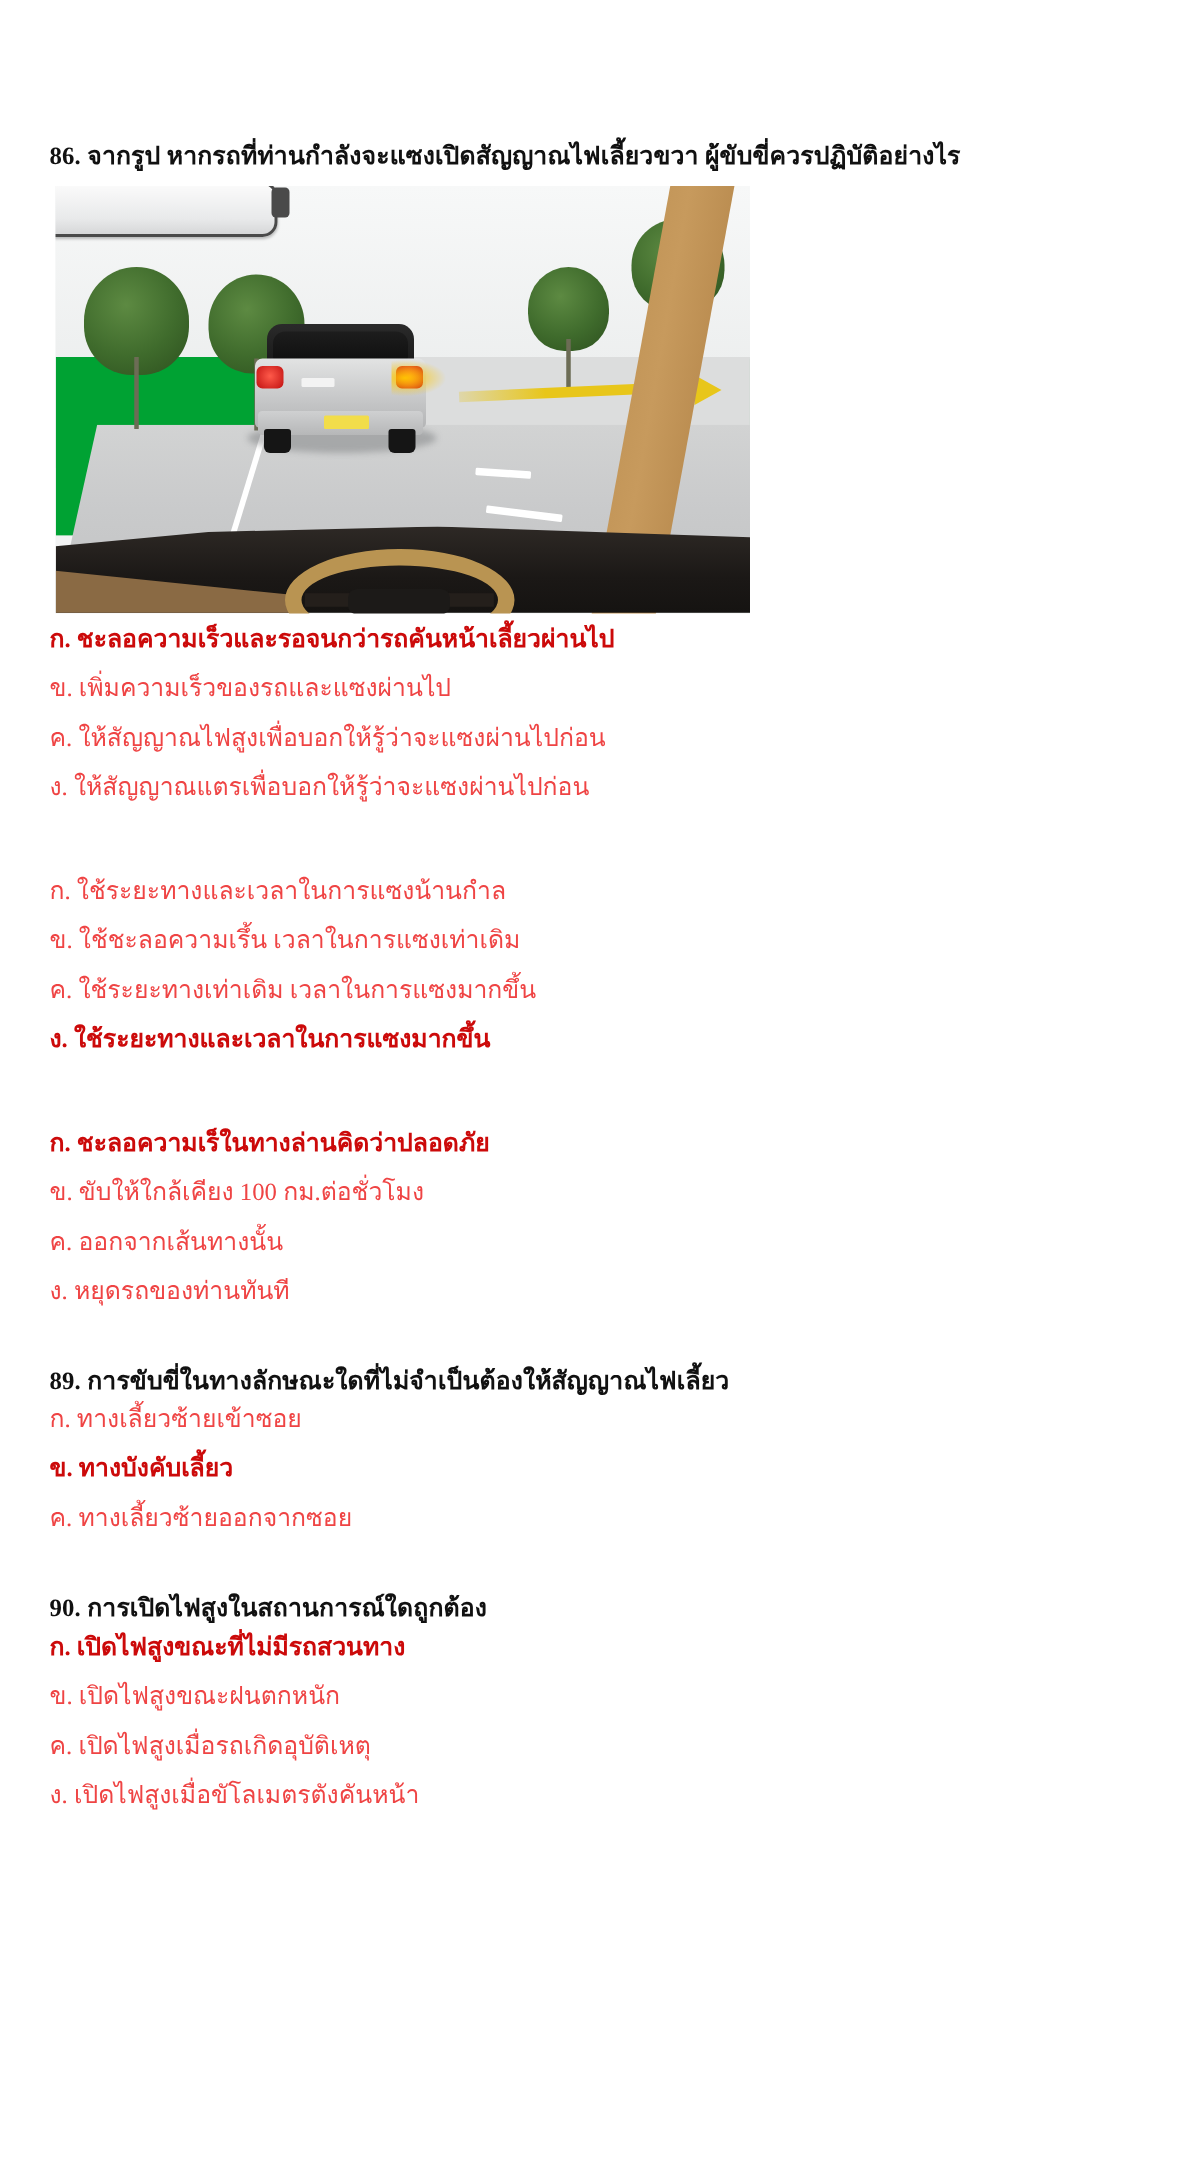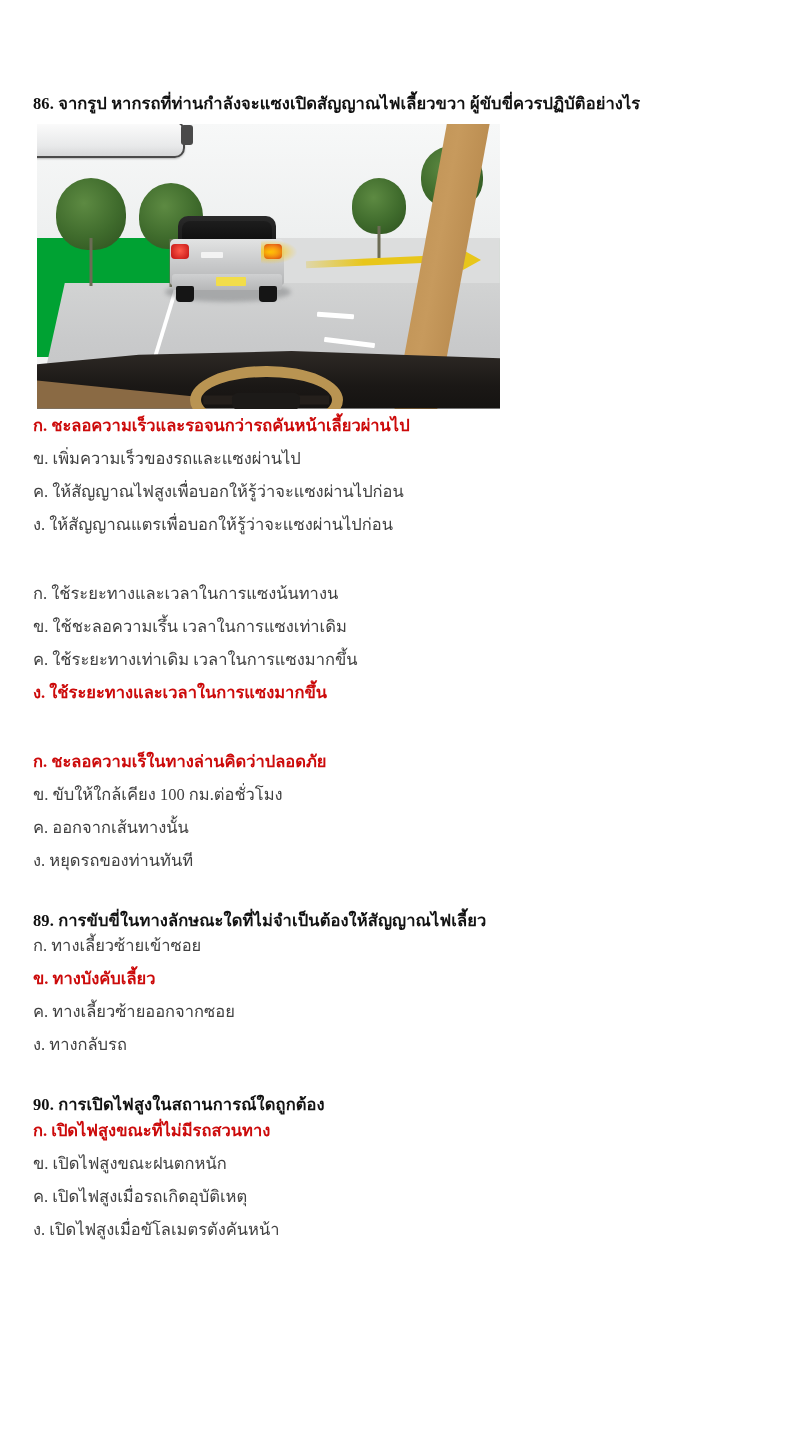--- a/index.html
+++ b/index.html
@@ -32,21 +32,21 @@
     color: #111111;
     letter-spacing: 0.1px;
     white-space: nowrap;
   }
 
   .choices { margin-top: 0; }
 
   .choice {
     font-size: 16.5px;
     line-height: 33px;
-    color: #404040;
+    color: #ef4444;
     white-space: nowrap;
   }
   .choice.correct {
     color: #cc0a0a;
     font-weight: bold;
   }
 
   
   .illustration-wrap {
     margin-top: 11px;
@@ -324,21 +324,21 @@
       <div class="choice">ข. เพิ่มความเร็วของรถและแซงผ่านไป</div>
       <div class="choice">ค. ให้สัญญาณไฟสูงเพื่อบอกให้รู้ว่าจะแซงผ่านไปก่อน</div>
       <div class="choice">ง. ให้สัญญาณแตรเพื่อบอกให้รู้ว่าจะแซงผ่านไปก่อน</div>
     </div>
   </div>
 
   <div class="gap-q"></div>
 
   <div class="question-block">
     <div class="choices">
-      <div class="choice">ก. ใช้ระยะทางและเวลาในการแซงน้นทางน</div>
+      <div class="choice">ก. ใช้ระยะทางและเวลาในการแซงน้านกำล</div>
       <div class="choice">ข. ใช้ชะลอความเรึ้น เวลาในการแซงเท่าเดิม</div>
       <div class="choice">ค. ใช้ระยะทางเท่าเดิม เวลาในการแซงมากขึ้น</div>
       <div class="choice correct">ง. ใช้ระยะทางและเวลาในการแซงมากขึ้น</div>
     </div>
   </div>
 
   <div class="gap-q"></div>
 
   <div class="question-block">
     <div class="choices">
@@ -350,21 +350,20 @@
   </div>
 
   <div class="gap-q"></div>
 
   <div class="question-block">
     <div class="q-text">89. การขับขี่ในทางลักษณะใดที่ไม่จำเป็นต้องให้สัญญาณไฟเลี้ยว</div>
     <div class="choices">
       <div class="choice">ก. ทางเลี้ยวซ้ายเข้าซอย</div>
       <div class="choice correct">ข. ทางบังคับเลี้ยว</div>
       <div class="choice">ค. ทางเลี้ยวซ้ายออกจากซอย</div>
-      <div class="choice">ง. ทางกลับรถ</div>
     </div>
   </div>
 
   <div class="gap-q"></div>
 
   <div class="question-block">
     <div class="q-text">90. การเปิดไฟสูงในสถานการณ์ใดถูกต้อง</div>
     <div class="choices">
       <div class="choice correct">ก. เปิดไฟสูงขณะที่ไม่มีรถสวนทาง</div>
       <div class="choice">ข. เปิดไฟสูงขณะฝนตกหนัก</div>

